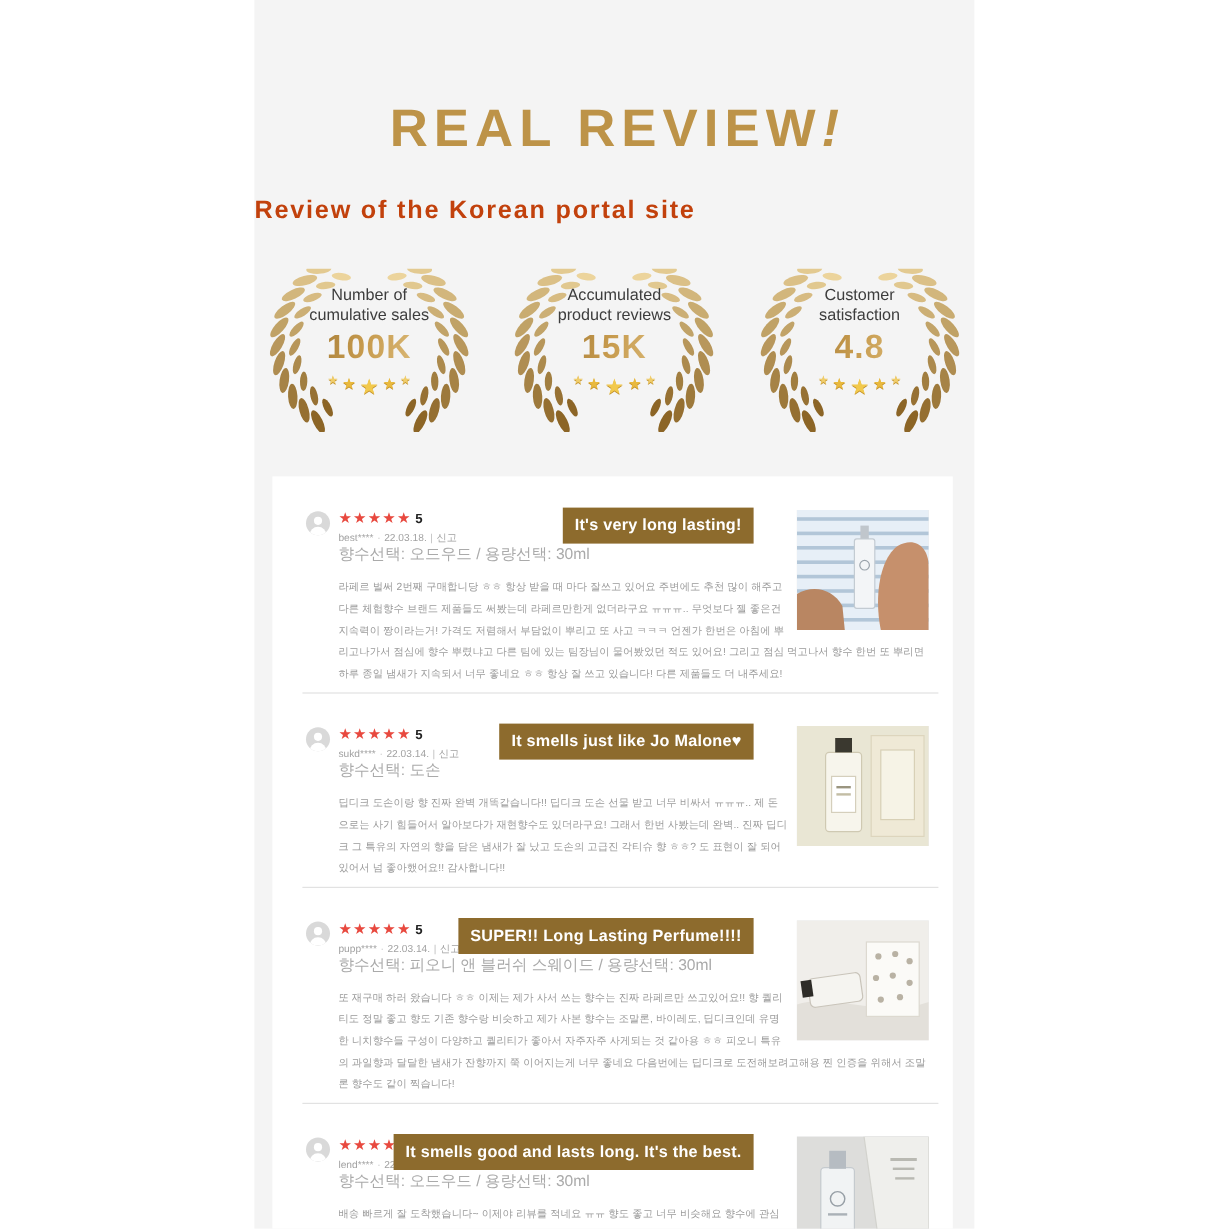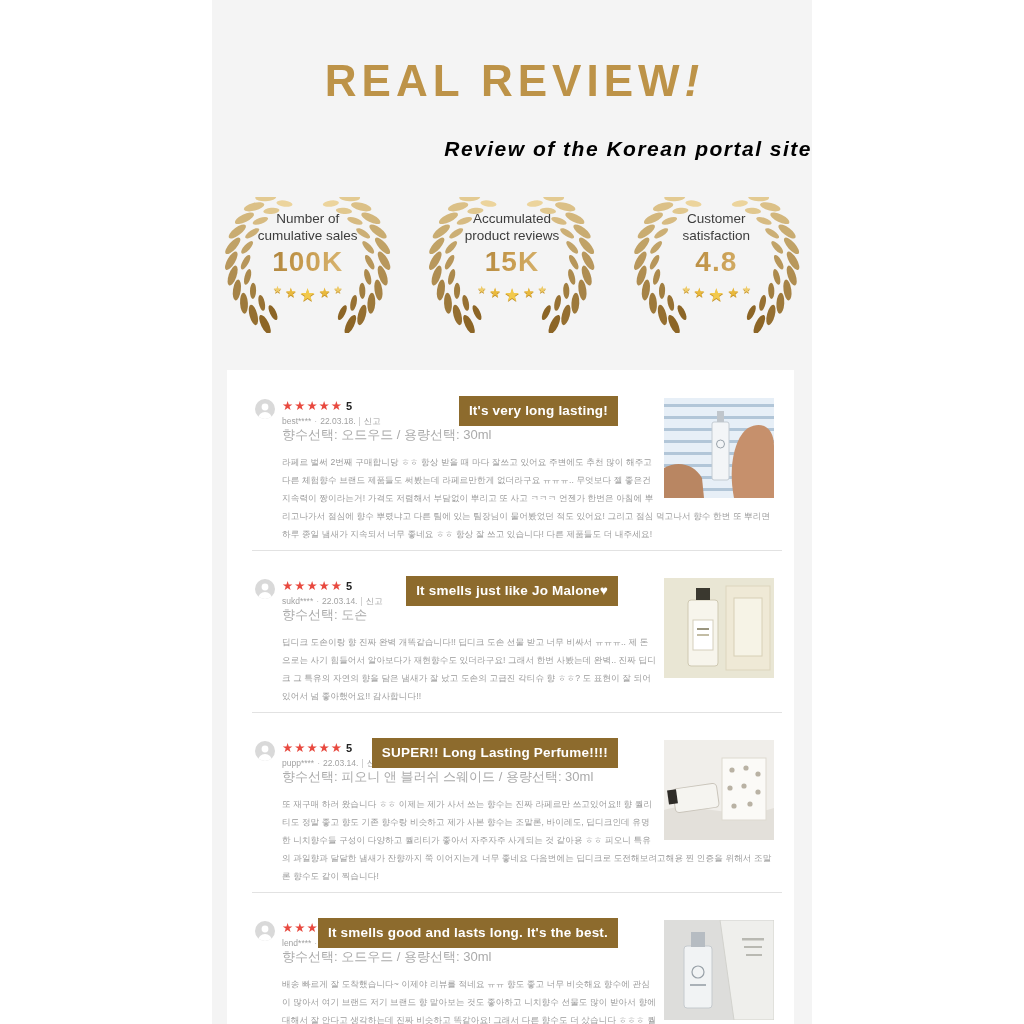--- a/index.html
+++ b/index.html
@@ -1,22 +1,22 @@
 <!DOCTYPE html>
 <html style="--accent: #bd9348; --banner: #8d6b2d; --star: #e8493f; --wreathDark: #8c6526; --wreathLight: #ecd49c;"><head>
 <meta charset="utf-8">
 <style>
   * { margin:0; padding:0; box-sizing:border-box; }
   html,body { width:1024px; height:1024px; background:#ffffff; font-family:"Liberation Sans","DejaVu Sans",sans-serif; }
-  .stage { position:relative; width:600px; height:1024px; margin:0 auto; background:#f4f4f4; padding-top:56px; overflow:hidden; }
+  .stage { position:relative; width:600px; height:1024px; margin:0 auto; background:#f4f4f4; padding-top:83px; overflow:hidden; }
 
   
   .title { text-align:center; font-size:44px; font-weight:bold; letter-spacing:5px; color:var(--accent,#bd9348); }
   .title .bang { font-style:italic; letter-spacing:0; }
-  .subtitle { margin-top:31px; text-align:right; font-size:21px; font-weight:bold; letter-spacing:1.5px; color:#000000;font-style:italic; }
+  .subtitle { margin-top:31px; text-align:left; font-size:21px; font-weight:bold; letter-spacing:1.5px; color:#c2410c; }
 
   
   .badges { display:flex; justify-content:center; gap:21px; margin-top:36px; padding:0 4px; }
   .badge { position:relative; width:192px; height:136px; }
   .badge .wreath { position:absolute; left:0; top:0; width:100%; height:100%; }
   .badge-label { position:relative; z-index:2; padding-top:13px; text-align:center; font-size:13.5px; line-height:1.28; color:#3d3d3d; }
   .badge-value { position:relative; z-index:2; text-align:center; font-size:28px; font-weight:bold; letter-spacing:1px;
                  background:linear-gradient(105deg,var(--wreathDark,#8c6526) 5%,#c79b4e 48%,var(--wreathLight,#ecd49c) 95%);
                  -webkit-background-clip:text; background-clip:text; color:transparent; margin-top:1px; }
   .badge-stars { position:relative; z-index:2; text-align:center; margin-top:2px; line-height:1; }
@@ -27,21 +27,21 @@
 
   
   .panel { position:relative; margin:37px 18px 0 15px; background:#ffffff; }
   .review { position:relative; padding:28px 20px 7px 28px; min-height:135px; }
   .review + .review::before { content:""; position:absolute; left:25px; right:12px; top:0; height:1px; background:#e2e2e2; }
   .review:last-child { padding-bottom:30px; }
 
   .photo { float:right; width:110px; height:100px; margin-left:8px; background:#e8e8e8; overflow:hidden; }
   .photo svg { display:block; width:100%; height:100%; }
 
-  .banner { position:absolute; top:26px; right:176px; background:var(--banner,#8d6b2d); color:#fff;
+  .banner { position:absolute; top:26px; right:166px; background:var(--banner,#8d6b2d); color:#fff;
             font-size:13.5px; font-weight:bold; padding:7px 10px 8px; white-space:nowrap; letter-spacing:.2px; }
 
   .avatar { position:absolute; left:28px; top:29px; width:20px; height:20px; border-radius:50%; background:#d9d9d9; overflow:hidden; }
   .avatar svg { display:block; width:100%; height:100%; }
 
   .rmeta { margin-left:27px; }
   .starline { line-height:13px; }
   .rstars { color:var(--star,#e8493f); font-size:12.5px; letter-spacing:1px; }
   .rscore { color:#222; font-size:11px; font-weight:bold; margin-left:3px; }
   .userline { margin-top:3px; font-size:8.5px; color:#a2a2a2; line-height:11px; }

